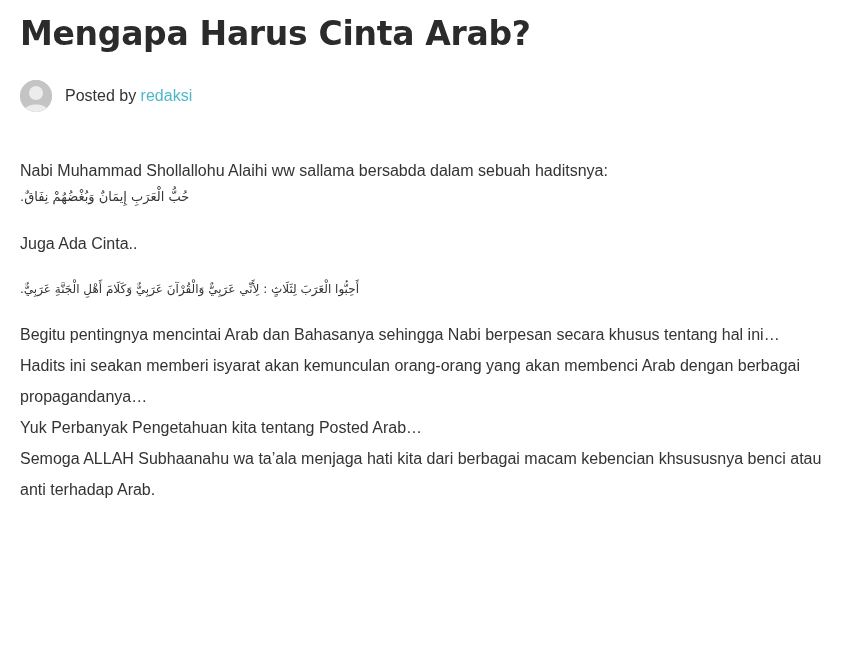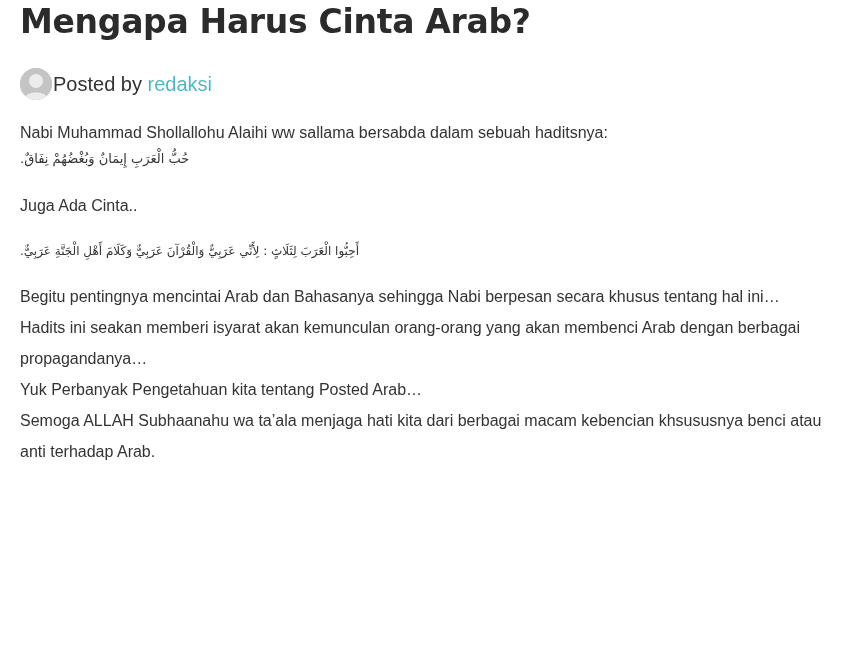--- a/index.html
+++ b/index.html
@@ -1,36 +1,36 @@
 <!DOCTYPE html>
 <html><head>
   <meta charset="utf-8">
   <style>
     html, body { margin: 0; padding: 0; background: #ffffff; }
     body {
       width: 846px; height: 655px; overflow: hidden;
       font-family: "Liberation Sans", sans-serif;
       color: #333333;
     }
-    .article { position: relative; padding: 0 20px; }
+    .article { position: relative; padding: 12px 20px; }
     .title {
       margin: 0; padding-top: 2px;
       font-family: "DejaVu Sans", sans-serif;
       font-weight: bold; font-size: 33px; line-height: 40px;
       color: #2b2b2b; letter-spacing: -0.3px;
     }
     .meta { display: flex; align-items: center; margin-top: 26px; height: 32px; }
     .avatar {
       width: 32px; height: 32px; border-radius: 50%;
       background: #c9c9c9; overflow: hidden; position: relative;
     }
     .avatar svg { display: block; }
-    .posted { margin-left: 1px; font-size: 20px; color: #333; }
+    .posted { margin-left: 13px; font-size: 16px; color: #333; }
     .author { color: #4fb8c8; text-decoration: none; }
-    .content { margin-top: 20px; font-size: 16px; color: #333; }
+    .content { margin-top: 46px; font-size: 16px; color: #333; }
     .p { margin: 0; line-height: 31px; }
     .arabic { direction: rtl; text-align: left; unicode-bidi: plaintext; font-family: "DejaVu Sans", sans-serif; font-size: 13px; line-height: 26px; }
     .arabic-wrap { display: flex; justify-content: flex-start; }
     .gap { height: 18px; }
     .gap-sm { height: 14px; }
   </style>
 </head>
 <body>
 
 <div class="article">

